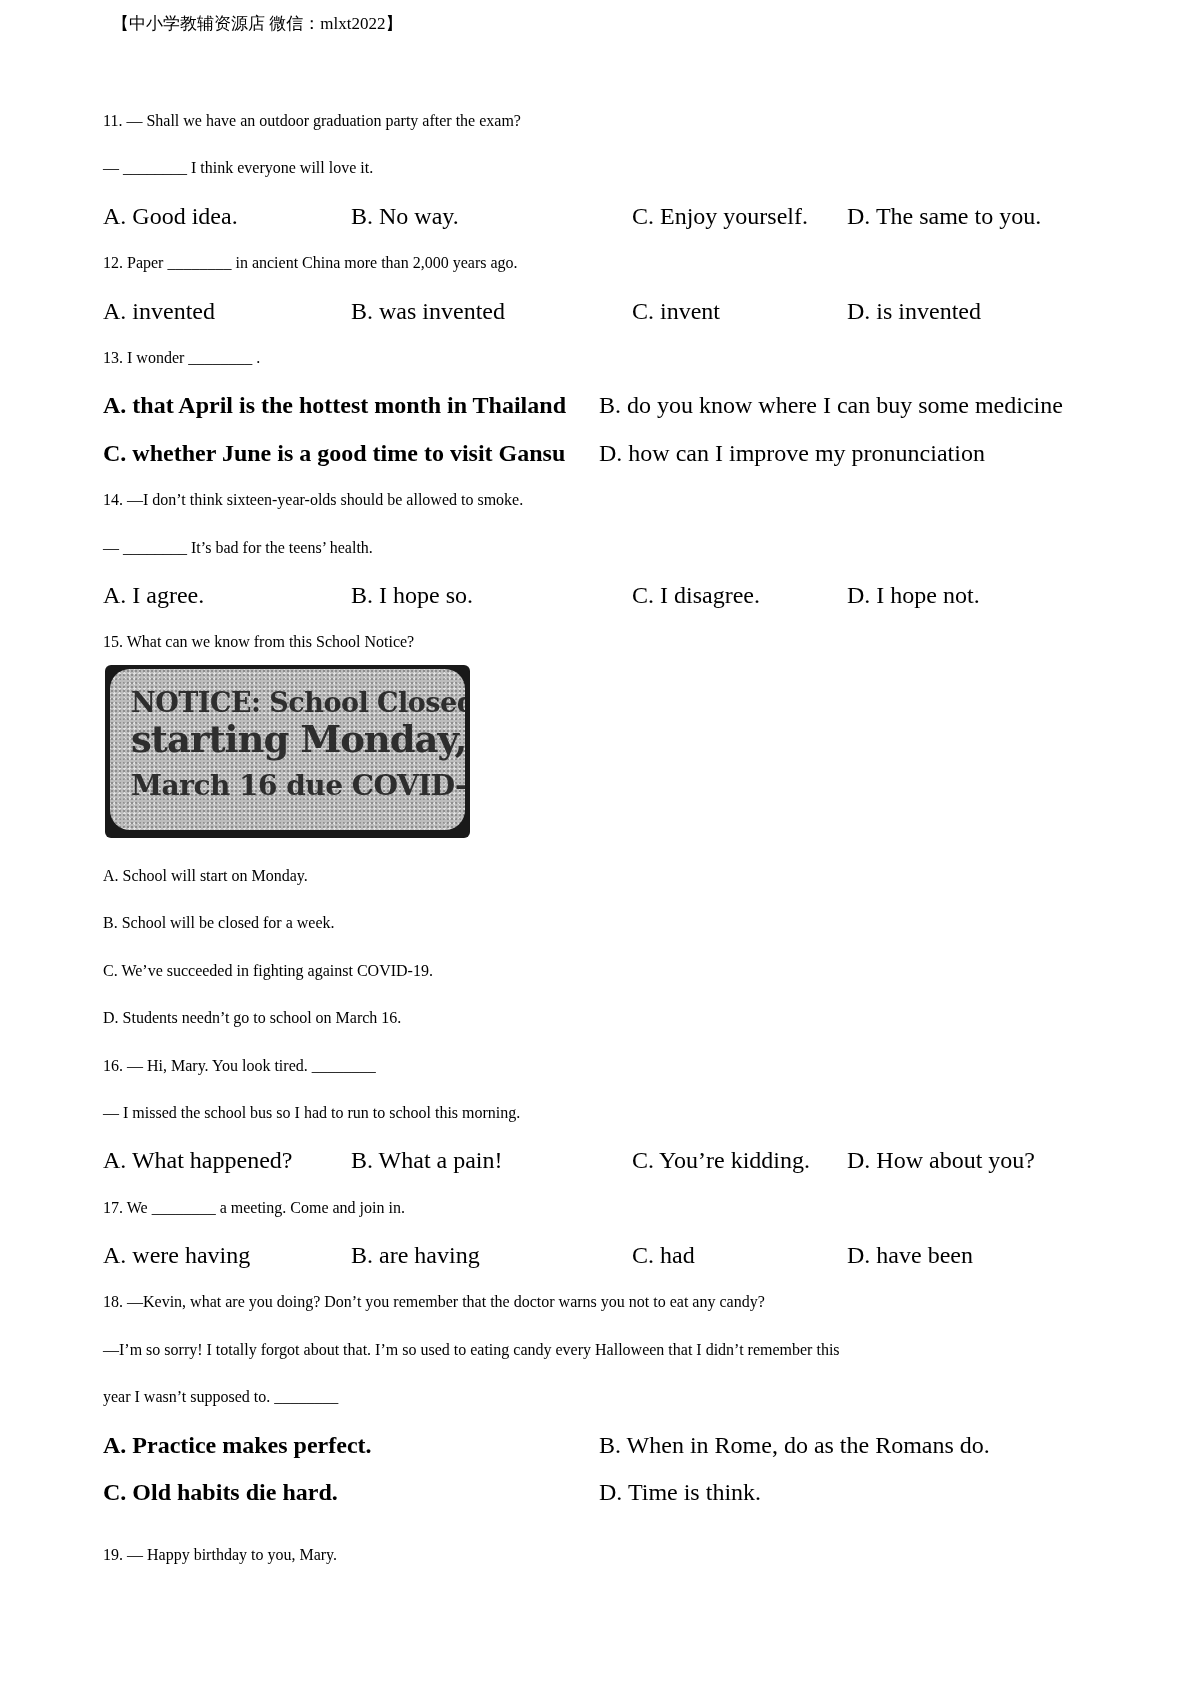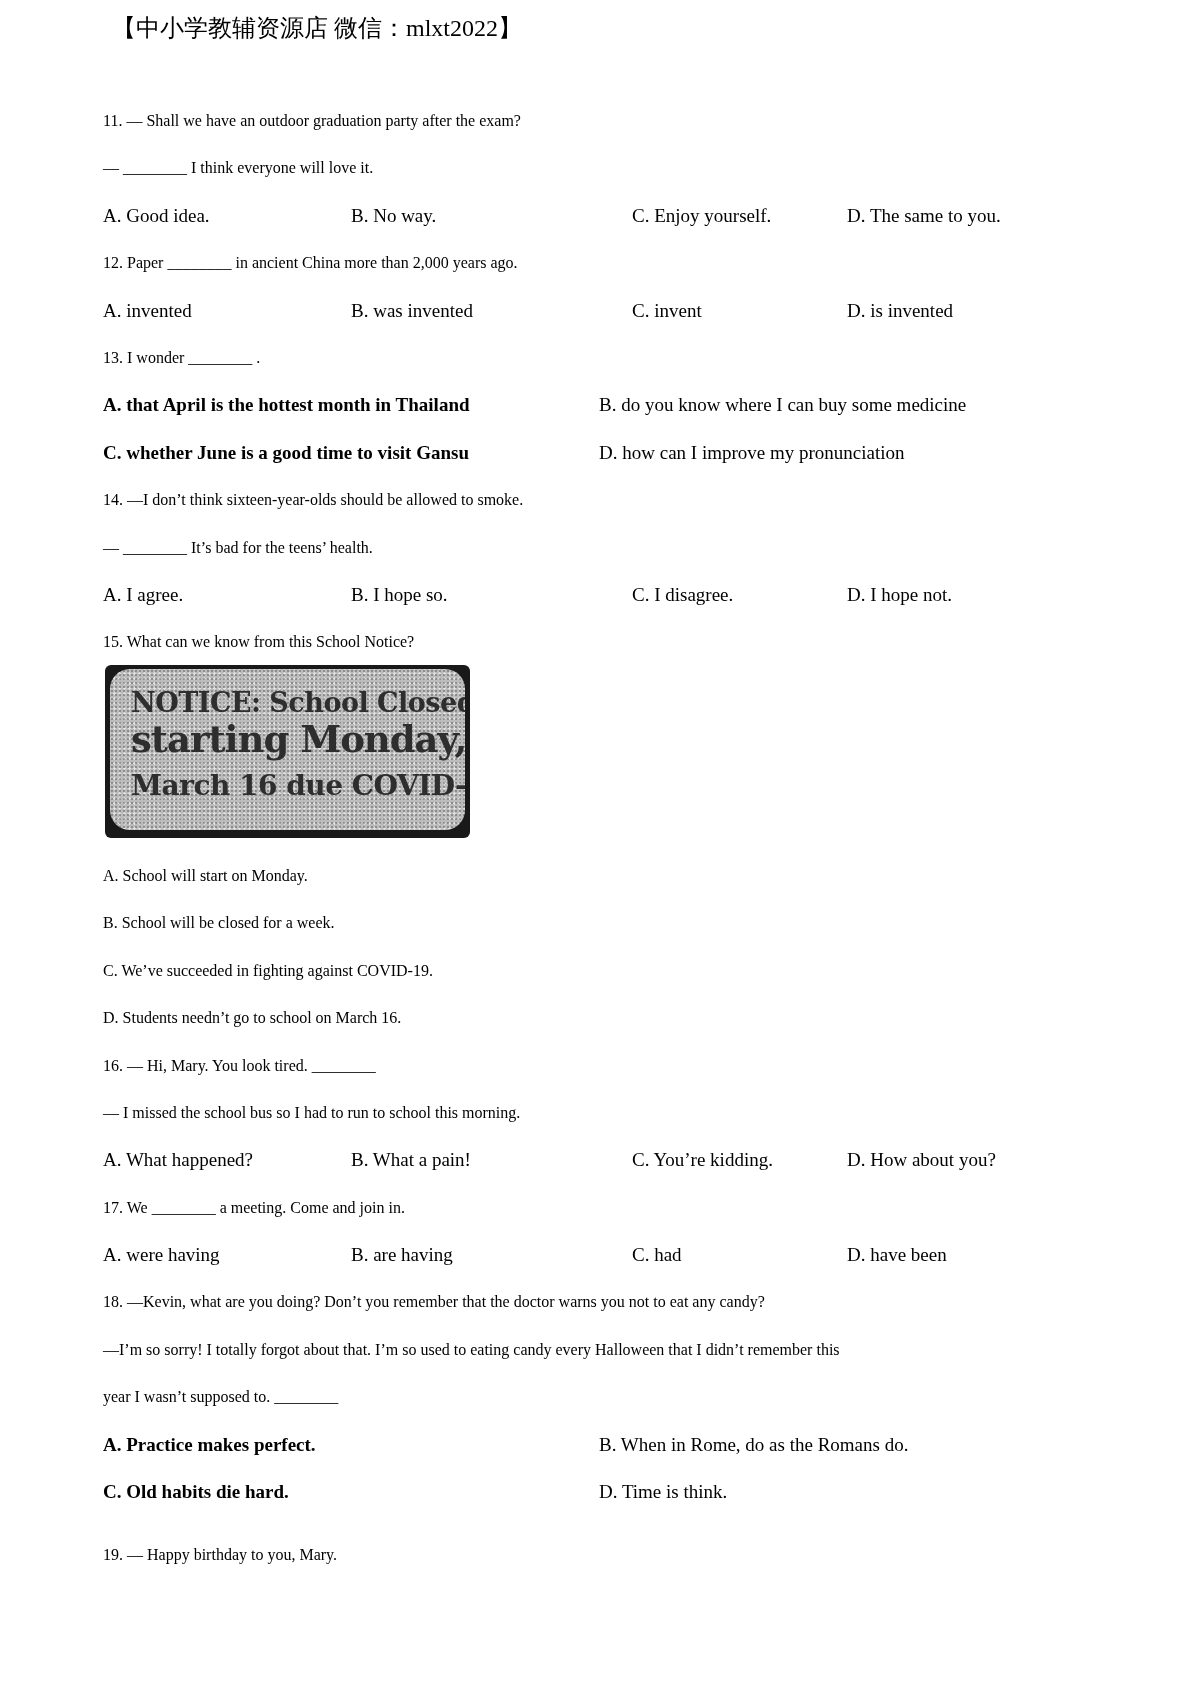--- a/index.html
+++ b/index.html
@@ -13,40 +13,40 @@
   .page {
     position: relative;
     width: 1200px;
     height: 1698px;
     overflow: hidden;
   }
   .hdr {
     position: absolute;
     top: 12px;
     left: 112px;
-    font-size: 24px;
+    font-size: 17px;
     white-space: nowrap;
   }
   .ln {
     position: absolute;
     left: 103px;
     font-size: 16px;
     line-height: 24px;
     white-space: nowrap;
   }
   .optrow {
     position: absolute;
     left: 0;
     width: 1200px;
     height: 24px;
   }
   .optrow span {
     position: absolute;
     top: 0;
-    font-size: 19px;
+    font-size: 24px;
     line-height: 24px;
     white-space: nowrap;
   }
   .c1 { left: 103px; }
   .c2 { left: 351px; text-align: right; }
   .c3 { left: 632px; }
   .c4 { left: 847px; }
   .h1 { left: 103px; font-weight: bold; }
   .h2 { left: 599px; }
 

